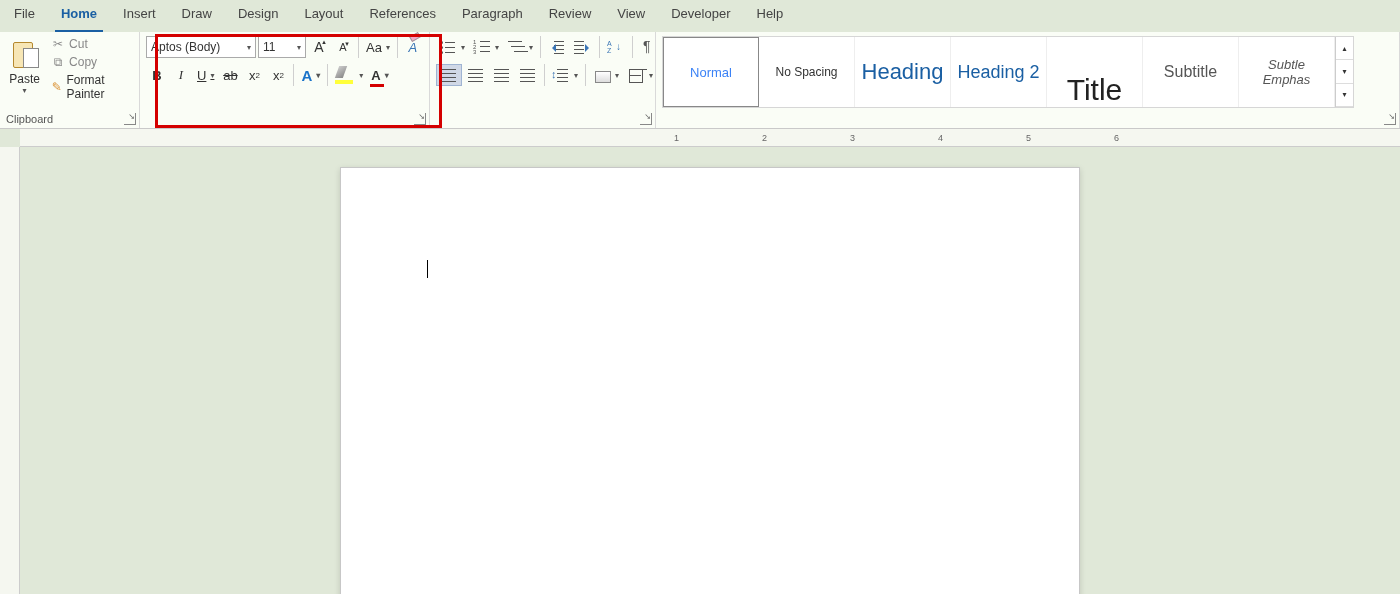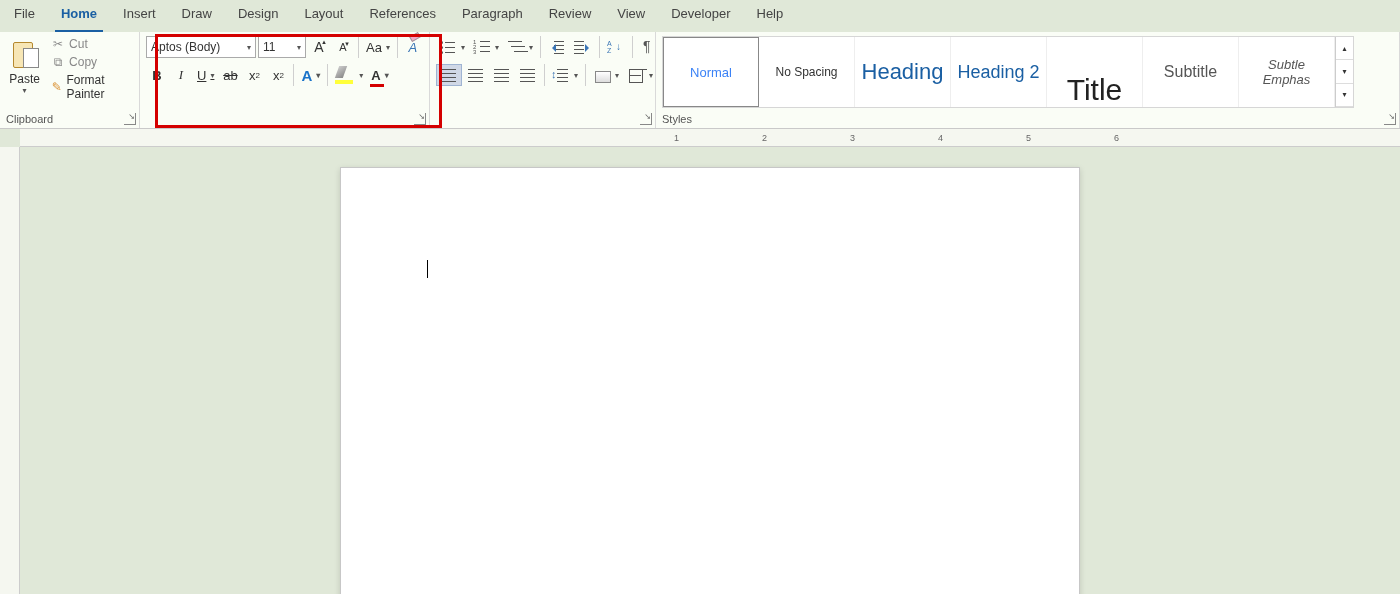--- a/index.html
+++ b/index.html
@@ -425,21 +425,20 @@
           <div class="style-card">
             <span class="style-subtle">Subtle Emphas</span>
           </div>
           <div class="gallery-scroll">
             <div>▴</div>
             <div>▾</div>
             <div>▾</div>
           </div>
         </div>
     </div>
-    <div class="group-label">Styles</div>
     <div class="dialog-launcher">↘</div>
   </div>
 </div>
 
 <div class="highlight-box" style="left: 155px; top: 34px; width: 287px; height: 94px;"></div>
 
 <div class="work-area">
   <div class="v-ruler"></div>
   <div class="doc-pane">
     <div class="h-ruler">

